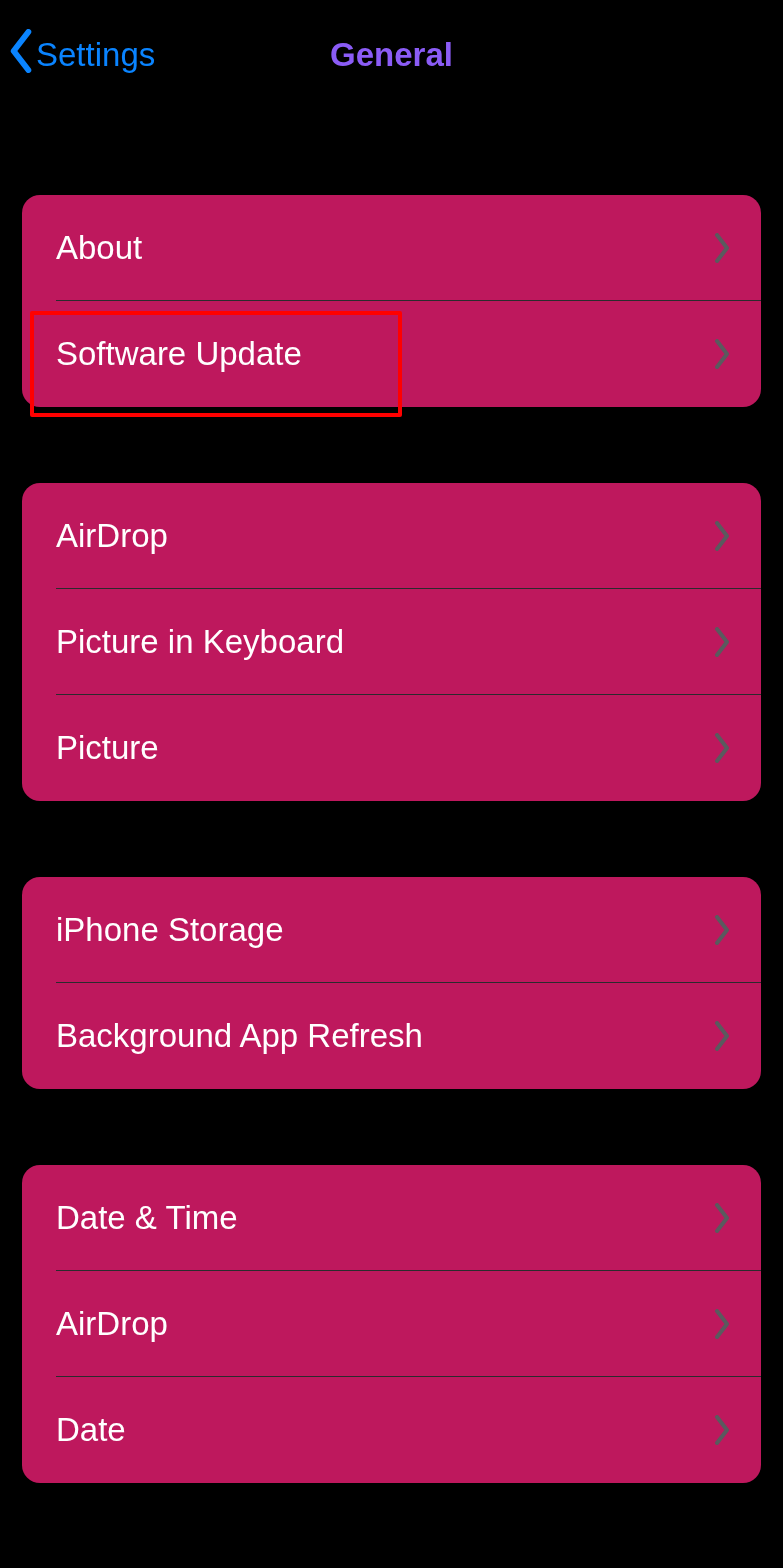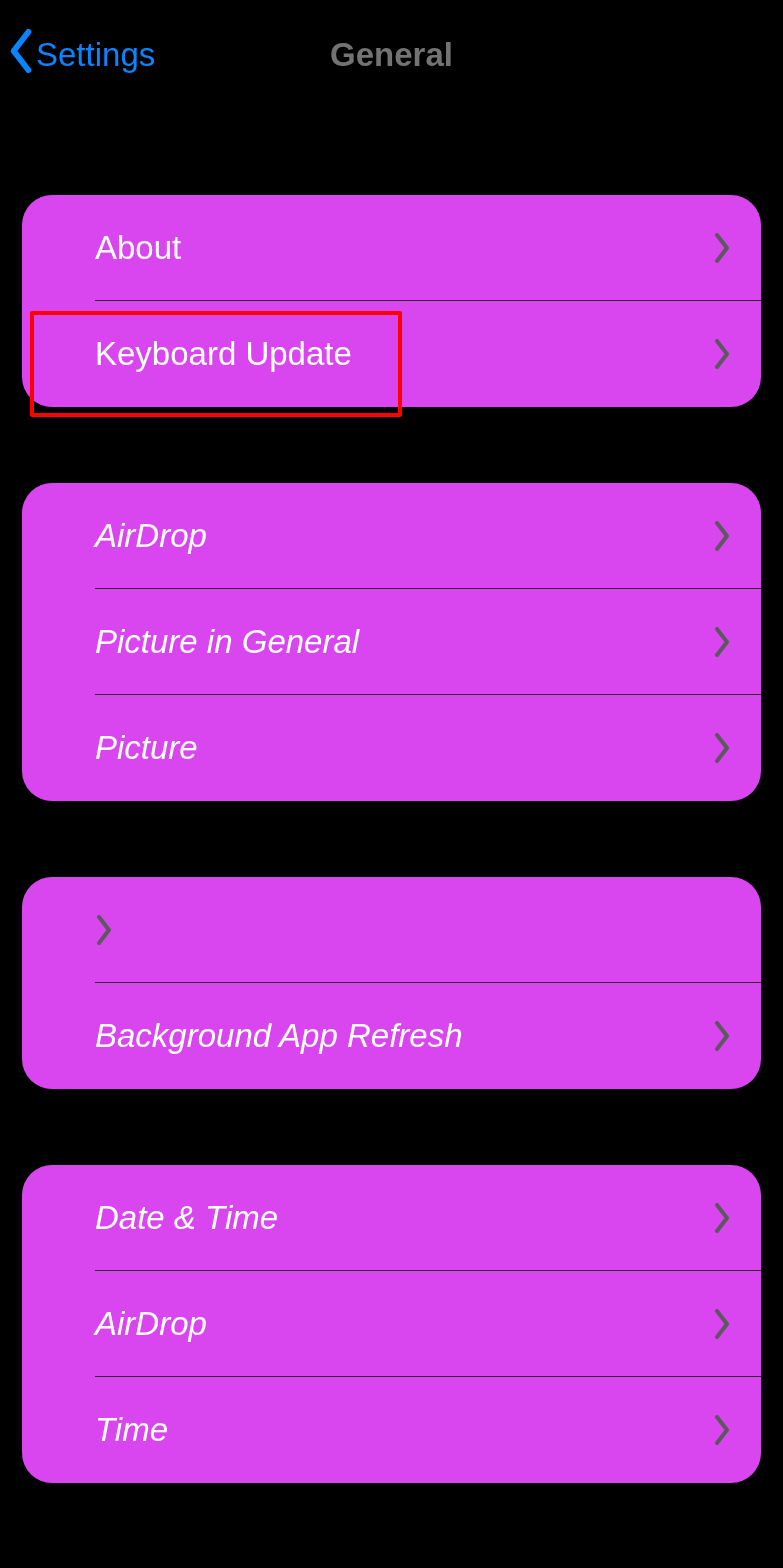--- a/index.html
+++ b/index.html
@@ -34,33 +34,32 @@
       font-size: 33px;
       cursor: pointer;
     }
     .back svg {
       width: 30px;
       height: 44px;
     }
     .title {
       font-size: 33px;
       font-weight: 600;
-      color: #737373;
+      color: #8b5cf6;
     }
     .content {
       padding: 0 22px;
     }
     .group {
-      background: #d946ef;
-      border-radius: 30px;
+      background: #be185d;
+      border-radius: 18px;
       margin-top: 76px;
       overflow: visible;
-      padding-left: 39px;
-    }
-    .group + .group { margin-top: 76px; font-style: italic; }
+    }
+    .group + .group { margin-top: 76px; }
     .group.first { margin-top: 85px; }
     .row {
       display: flex;
       align-items: center;
       justify-content: space-between;
       padding: 0 30px 0 34px;
       height: 106px;
       cursor: pointer;
       position: relative;
     }
@@ -109,60 +108,61 @@
     <div class="row">
       <span class="label">About</span>
       <span class="chev">
           <svg viewBox="0 0 18 30" fill="none" stroke="currentColor" stroke-width="4" stroke-linecap="round" stroke-linejoin="round">
             <polyline points="4,2 14,15 4,28"></polyline>
           </svg>
         </span>
       <div class="sep"></div>
     </div>
     <div class="row last">
-      <span class="label">Keyboard Update</span>
+      <span class="label">Software Update</span>
       <span class="chev">
           <svg viewBox="0 0 18 30" fill="none" stroke="currentColor" stroke-width="4" stroke-linecap="round" stroke-linejoin="round">
             <polyline points="4,2 14,15 4,28"></polyline>
           </svg>
         </span>
     </div>
   </div>
 
   <div class="group">
     <div class="row">
       <span class="label">AirDrop</span>
       <span class="chev">
           <svg viewBox="0 0 18 30" fill="none" stroke="currentColor" stroke-width="4" stroke-linecap="round" stroke-linejoin="round">
             <polyline points="4,2 14,15 4,28"></polyline>
           </svg>
         </span>
       <div class="sep"></div>
     </div>
     <div class="row">
-      <span class="label">Picture in General</span>
+      <span class="label">Picture in Keyboard</span>
       <span class="chev">
           <svg viewBox="0 0 18 30" fill="none" stroke="currentColor" stroke-width="4" stroke-linecap="round" stroke-linejoin="round">
             <polyline points="4,2 14,15 4,28"></polyline>
           </svg>
         </span>
       <div class="sep"></div>
     </div>
     <div class="row last">
       <span class="label">Picture</span>
       <span class="chev">
           <svg viewBox="0 0 18 30" fill="none" stroke="currentColor" stroke-width="4" stroke-linecap="round" stroke-linejoin="round">
             <polyline points="4,2 14,15 4,28"></polyline>
           </svg>
         </span>
     </div>
   </div>
 
   <div class="group">
     <div class="row">
+      <span class="label">iPhone Storage</span>
       <span class="chev">
           <svg viewBox="0 0 18 30" fill="none" stroke="currentColor" stroke-width="4" stroke-linecap="round" stroke-linejoin="round">
             <polyline points="4,2 14,15 4,28"></polyline>
           </svg>
         </span>
       <div class="sep"></div>
     </div>
     <div class="row last">
       <span class="label">Background App Refresh</span>
       <span class="chev">
@@ -186,21 +186,21 @@
     <div class="row">
       <span class="label">AirDrop</span>
       <span class="chev">
           <svg viewBox="0 0 18 30" fill="none" stroke="currentColor" stroke-width="4" stroke-linecap="round" stroke-linejoin="round">
             <polyline points="4,2 14,15 4,28"></polyline>
           </svg>
         </span>
       <div class="sep"></div>
     </div>
     <div class="row last">
-      <span class="label">Time</span>
+      <span class="label">Date</span>
       <span class="chev">
           <svg viewBox="0 0 18 30" fill="none" stroke="currentColor" stroke-width="4" stroke-linecap="round" stroke-linejoin="round">
             <polyline points="4,2 14,15 4,28"></polyline>
           </svg>
         </span>
     </div>
   </div>
 
 </div>
 

